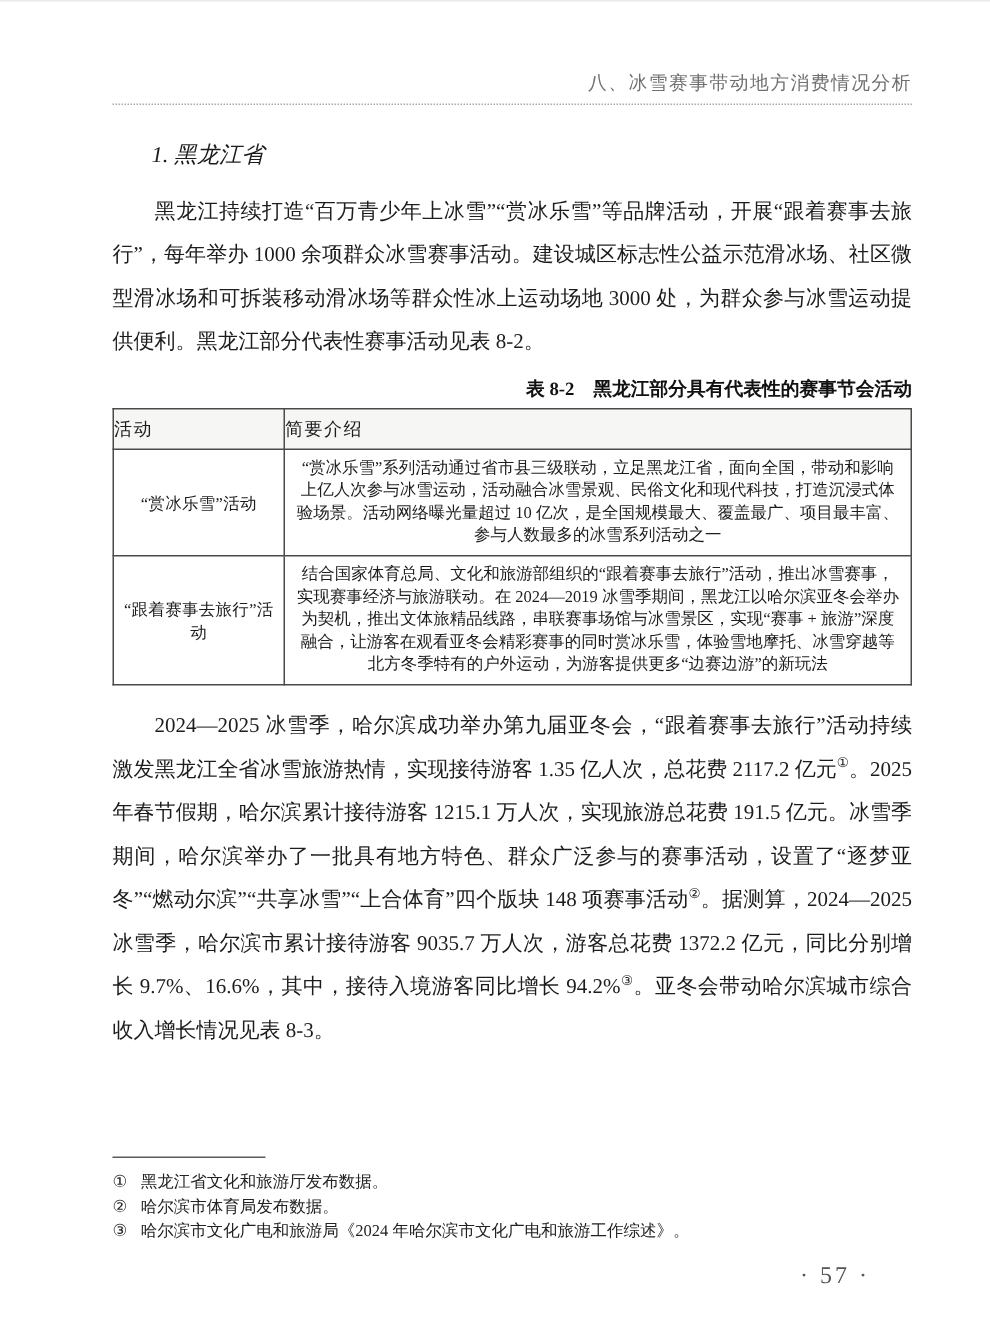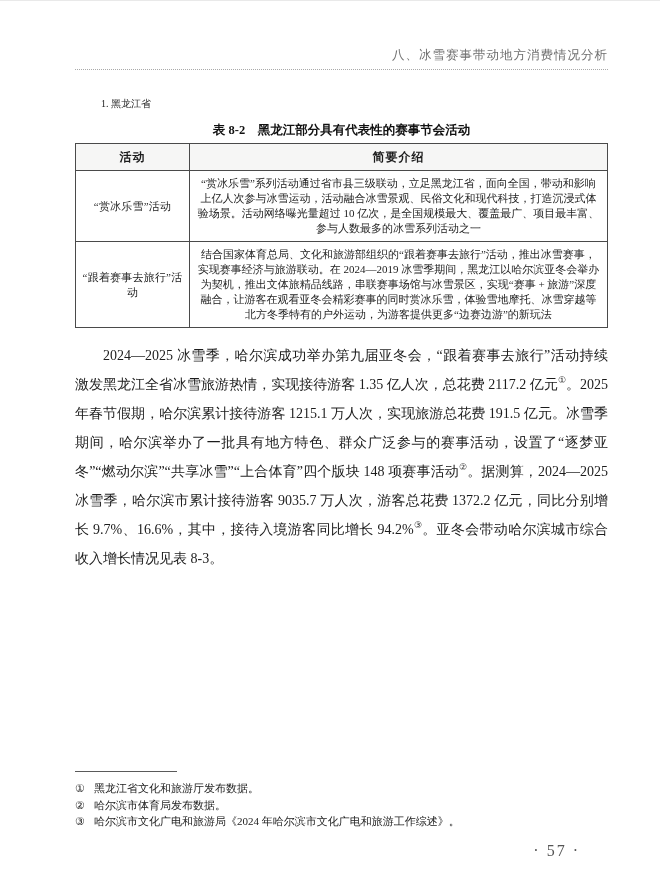--- a/index.html
+++ b/index.html
@@ -37,60 +37,61 @@
     margin: 44px 0 0 23px;
     font-family: "Liberation Sans", "DejaVu Sans", sans-serif;
     font-weight: bold;
     font-size: 19px;
     line-height: 26px;
     letter-spacing: 0.5px;
     color: #111;
   }
   .subsection {
     margin: 24px 0 0 26px;
-    font-size: 10px;
+    font-style: italic;
+    font-size: 15px;
     line-height: 20px;
   }
   .para {
     margin-top: 13px;
     font-size: 14px;
     line-height: 29px;
     text-align: justify;
     text-indent: 2em;
   }
   .para sup {
     font-size: 9px;
     line-height: 0;
     vertical-align: super;
     letter-spacing: 0;
   }
   .table-caption {
     margin-top: 8px;
-    text-align: center;
+    text-align: right;
     font-weight: bold;
     font-size: 12.5px;
     line-height: 17px;
     color: #111;
   }
   table.events {
     margin-top: 4px;
     width: 100%;
     border-collapse: collapse;
     border: 1.6px solid #3c3c3c;
     font-size: 11px;
   }
   table.events th, table.events td {
     border: 1px solid #4a4a4a;
     text-align: center;
   }
   table.events th {
     height: 27px;
-    font-weight: bold;
+    font-weight: normal;
     font-size: 12px;
-    text-align: center;
+    text-align: left;
     background: #f6f6f5;
     letter-spacing: 1px;
   }
   td.activity {
     width: 114px;
     text-align: center;
     vertical-align: middle;
     padding: 2px 2px;
     letter-spacing: 0.2px;
   }
@@ -136,20 +137,21 @@
 <div class="page">
   <div class="content">
 
     <div class="running-head">八、冰雪赛事带动地方消费情况分析</div>
 
     <div class="head-rule"></div>
 
 
     <div class="subsection">1. 黑龙江省</div>
 
+    <div class="para">黑龙江持续打造“百万青少年上冰雪”“赏冰乐雪”等品牌活动，开展“跟着赛事去旅行”，每年举办 1000 余项群众冰雪赛事活动。建设城区标志性公益示范滑冰场、社区微型滑冰场和可拆装移动滑冰场等群众性冰上运动场地 3000 处，为群众参与冰雪运动提供便利。黑龙江部分代表性赛事活动见表 8-2。</div>
 
     <div class="table-caption">表 8-2　黑龙江部分具有代表性的赛事节会活动</div>
 
     <table class="events">
       <thead>
         <tr>
           <th>活动</th>
           <th>简要介绍</th>
         </tr>
       </thead>

